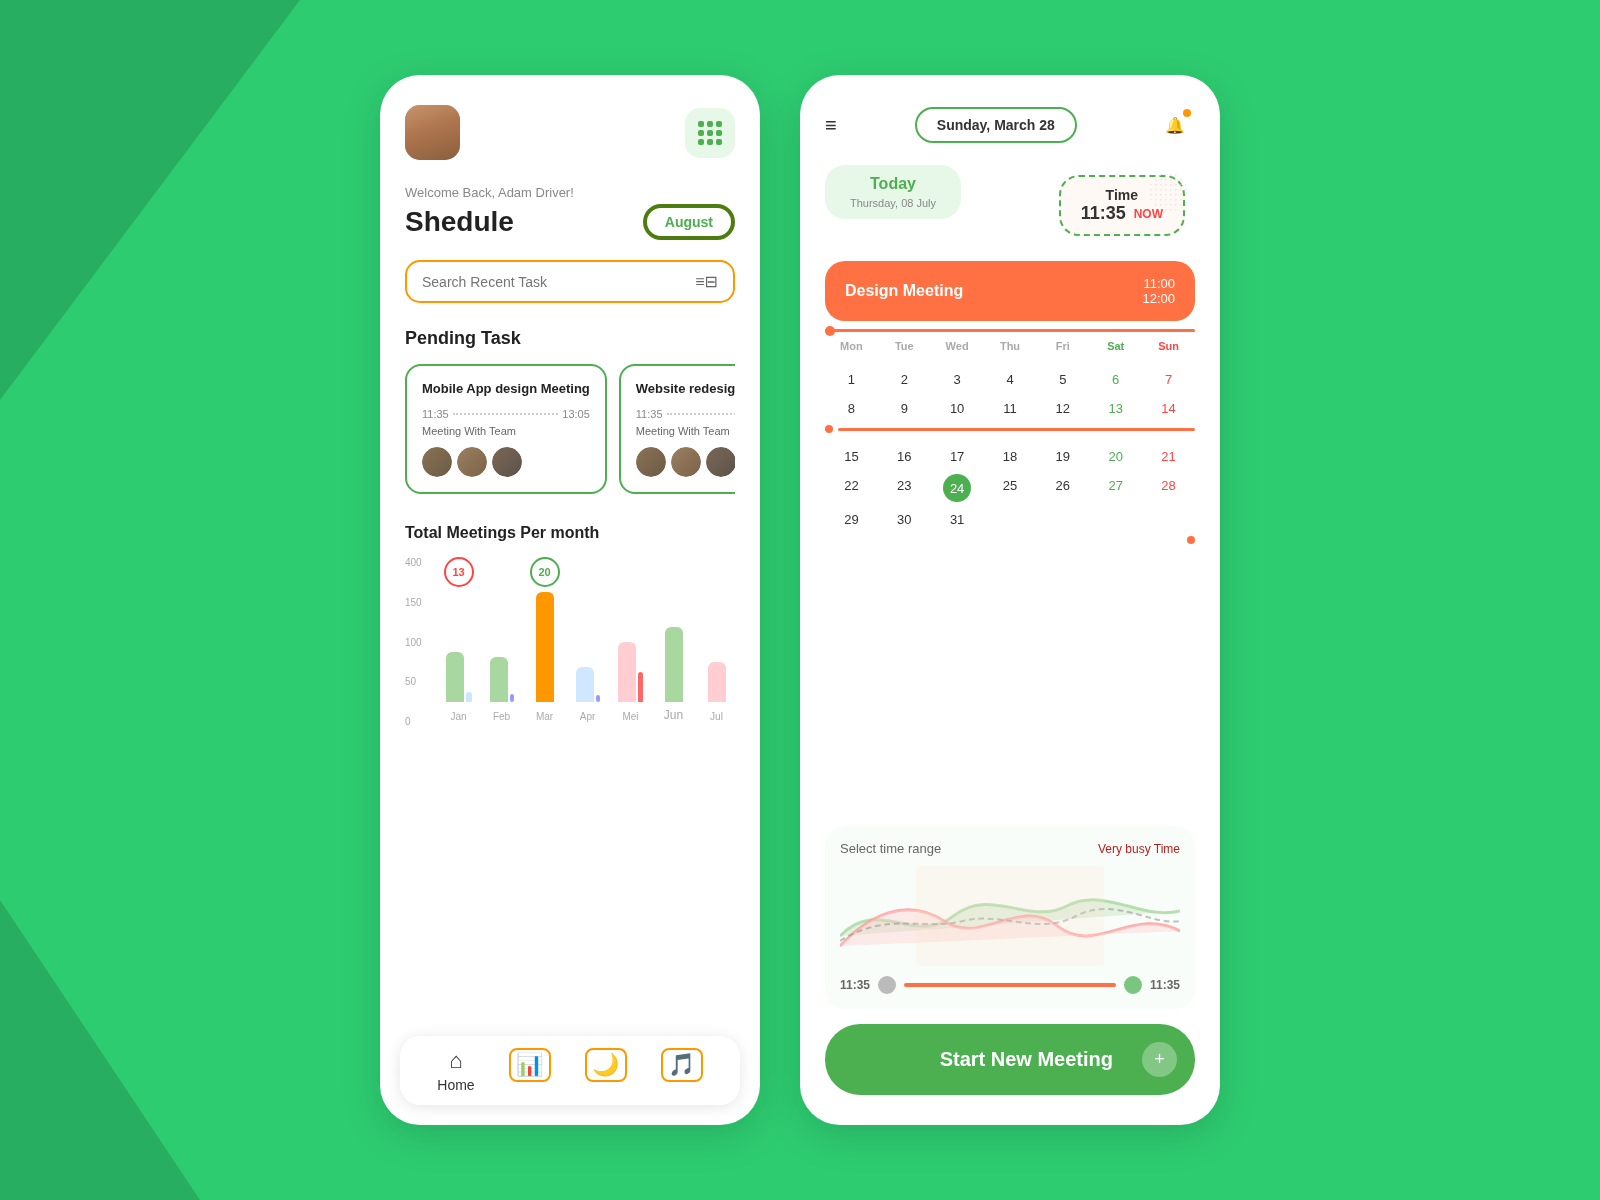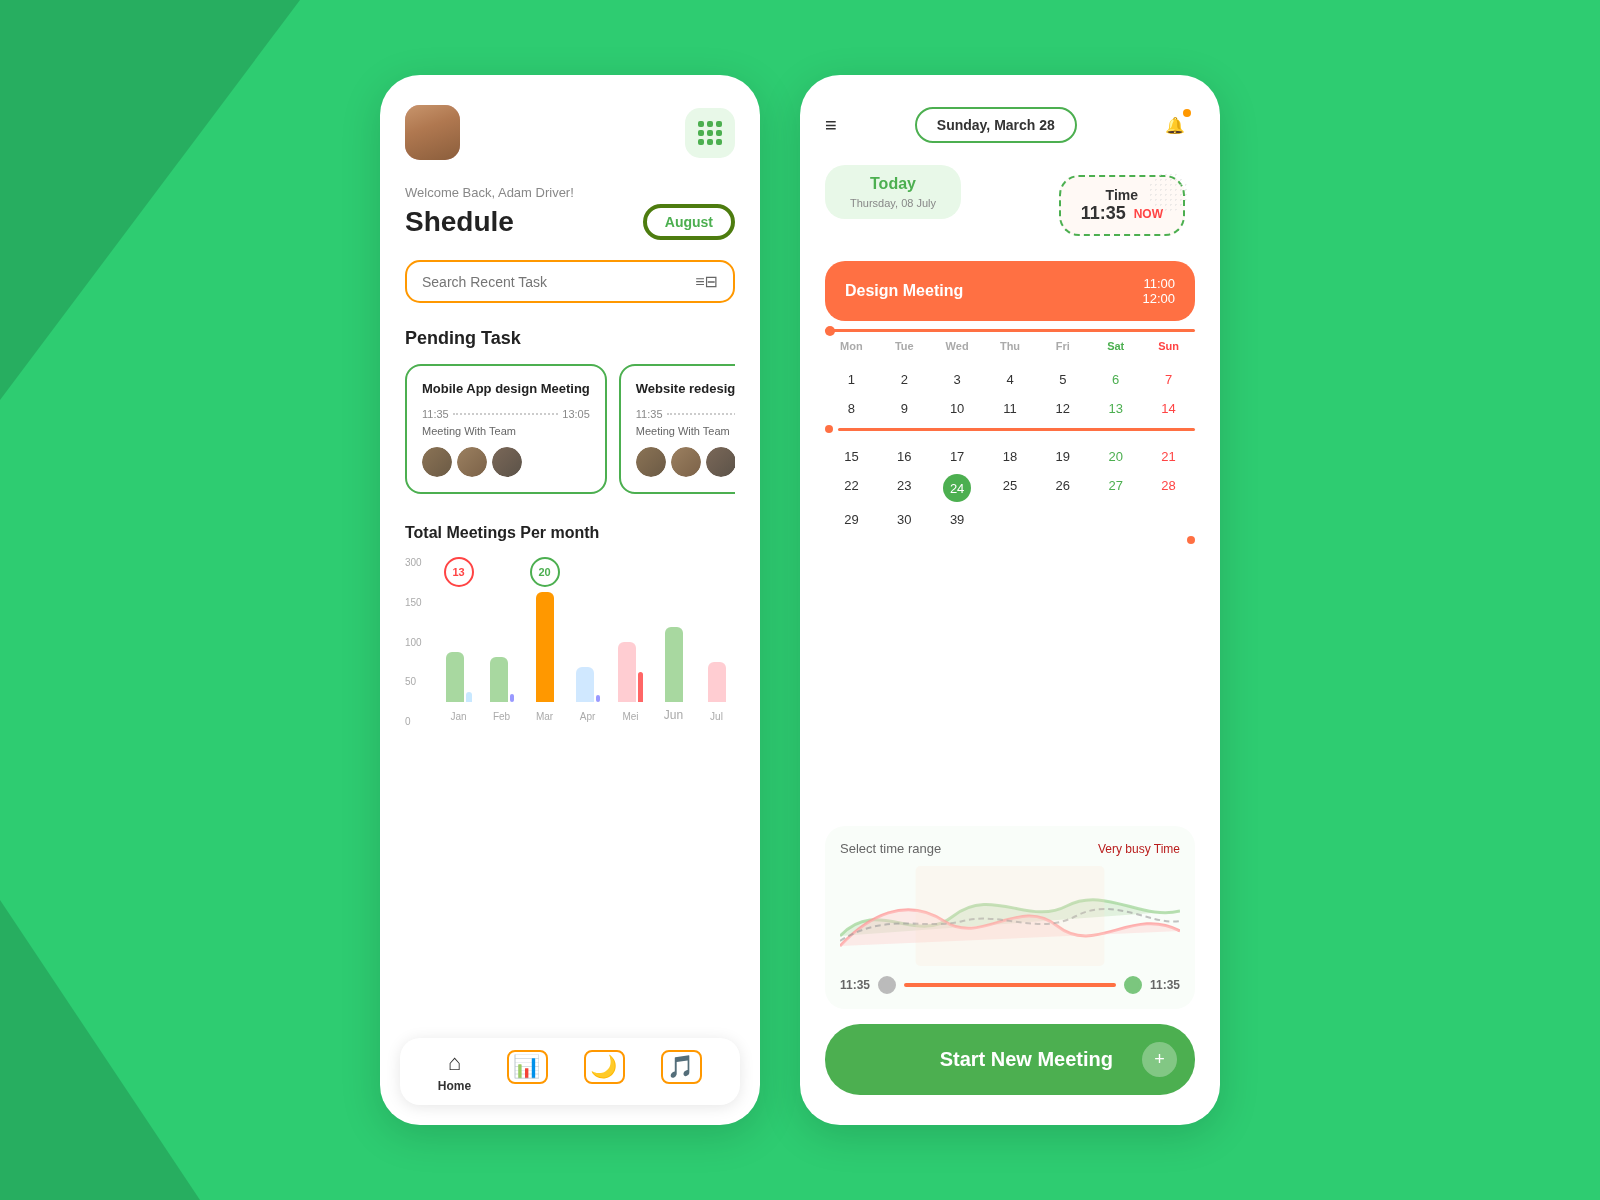--- a/index.html
+++ b/index.html
@@ -243,23 +243,23 @@
       gap: 3px;
     }
     .nav-icon {
       font-size: 22px;
       color: #666;
     }
     .nav-icon.active {
       color: #333;
     }
     .nav-label {
-      font-size: 12px;
+      font-size: 14px;
       color: #333;
-      font-weight: 700;
+      font-weight: 400;
       text-align: right;
     }
 
     
     .right-panel {
       width: 420px;
       height: 1050px;
       background: white;
       border-radius: 40px;
       padding: 30px 25px;
@@ -586,21 +586,21 @@
 
     </div>
 
     <div class="chart-section-title">Total Meetings Per month</div>
     <div class="chart-area">
       <div class="chart-y-labels">
         <span class="chart-y-label">0</span>
         <span class="chart-y-label">50</span>
         <span class="chart-y-label">100</span>
         <span class="chart-y-label">150</span>
-        <span class="chart-y-label">300</span>
+        <span class="chart-y-label">400</span>
       </div>
       <div style="height:170px; display:flex; align-items:flex-end; gap:6px; padding-bottom:25px; position:relative;">
 
         <div style="display:flex;flex-direction:column;align-items:center;flex:1;position:relative;height:145px;">
           <div class="badge-circle" style="position:absolute;top:0;left:50%;transform:translateX(-50%);">13</div>
           <div style="display:flex;align-items:flex-end;gap:2px;position:absolute;bottom:0;">
             <div class="bar" style="background:#a8d8a0;height:50px;"></div>
             <div class="bar" style="background:#c8e8ff;height:10px;width:6px;"></div>
           </div>
           <span style="position:absolute;bottom:-20px;font-size:10px;color:#aaa;">Jan</span>
@@ -760,21 +760,21 @@
         <span class="cal-cell">22</span>
         <span class="cal-cell">23</span>
         <span class="cal-cell today">24</span>
         <span class="cal-cell">25</span>
         <span class="cal-cell">26</span>
         <span class="cal-cell sat">27</span>
         <span class="cal-cell sun">28</span>
 
         <span class="cal-cell">29</span>
         <span class="cal-cell">30</span>
-        <span class="cal-cell">39</span>
+        <span class="cal-cell">31</span>
         <span></span>
           <span></span>
           <span></span>
           <span></span>
       </div>
 
       <div class="slider-row">
         <div style="flex:1;"></div>
         <div style="width:8px;height:8px;background:#ff7043;border-radius:50%;"></div>
       </div>

